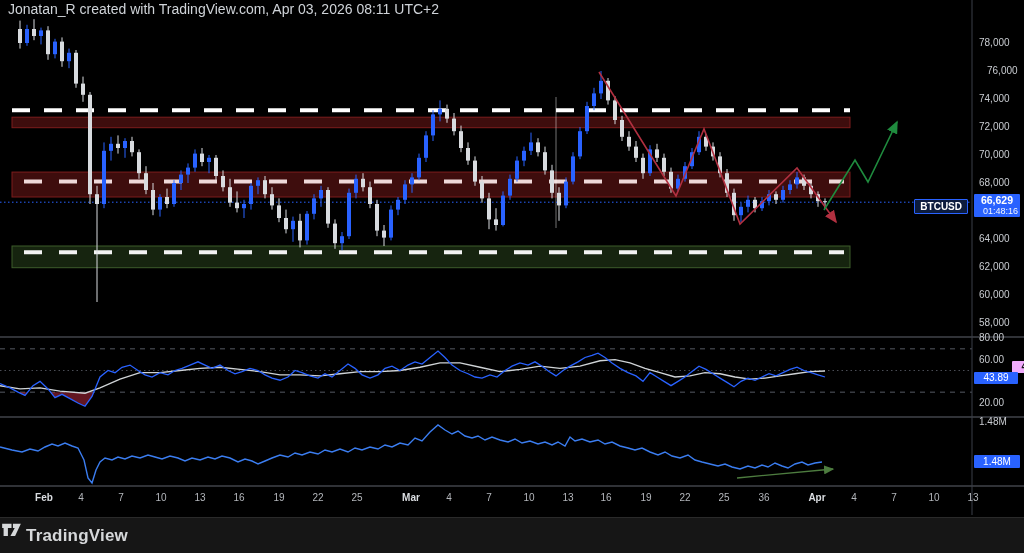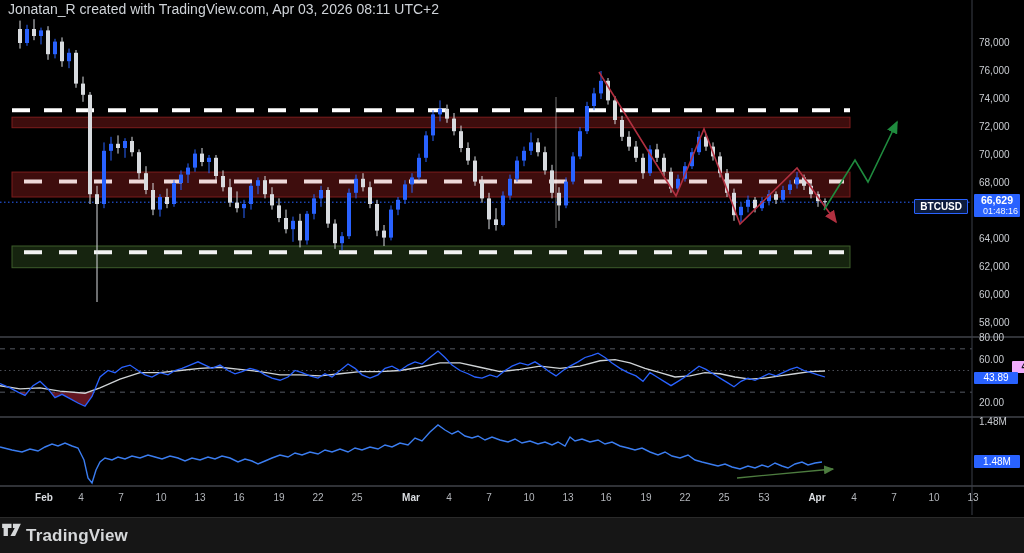--- a/index.html
+++ b/index.html
@@ -314,21 +314,21 @@
         <line x1="0" y1="337" x2="1024" y2="337" stroke="#60646e" stroke-width="1"></line>
         <line x1="0" y1="417" x2="1024" y2="417" stroke="#60646e" stroke-width="1"></line>
         <line x1="0" y1="486" x2="1024" y2="486" stroke="#60646e" stroke-width="1"></line>
         <line x1="0" y1="517.5" x2="1024" y2="517.5" stroke="#2a2a2a" stroke-width="1"></line>
         <line x1="972" y1="0" x2="972" y2="515" stroke="#3a3e48" stroke-width="1"></line>
       </g>
   </svg>
 
   <div id="labels-layer">
       <div class="lbl price-tick" style="top: 37px;">78,000</div>
-      <div class="lbl price-tick" style="top: 65px;">76,000</div>
+      <div class="lbl price-tick" style="top: 65px; margin-left: 8px;">76,000</div>
       <div class="lbl price-tick" style="top: 93px;">74,000</div>
       <div class="lbl price-tick" style="top: 121px;">72,000</div>
       <div class="lbl price-tick" style="top: 149px; text-align: center;">70,000</div>
       <div class="lbl price-tick" style="top: 177px;">68,000</div>
       <div class="lbl price-tick" style="top: 233px;">64,000</div>
       <div class="lbl price-tick" style="top: 261px;">62,000</div>
       <div class="lbl price-tick" style="top: 289px;">60,000</div>
       <div class="lbl price-tick" style="top: 317px;">58,000</div>
       <div class="lbl time-tick month" style="left: 25px;">Feb</div>
       <div class="lbl time-tick" style="left: 62px;">4</div>
@@ -341,21 +341,21 @@
       <div class="lbl time-tick" style="left: 338px;">25</div>
       <div class="lbl time-tick month" style="left: 392px;">Mar</div>
       <div class="lbl time-tick" style="left: 430px;">4</div>
       <div class="lbl time-tick" style="left: 470px;">7</div>
       <div class="lbl time-tick" style="left: 510px;">10</div>
       <div class="lbl time-tick" style="left: 549px;">13</div>
       <div class="lbl time-tick" style="left: 587px;">16</div>
       <div class="lbl time-tick" style="left: 627px;">19</div>
       <div class="lbl time-tick" style="left: 666px;">22</div>
       <div class="lbl time-tick" style="left: 705px;">25</div>
-      <div class="lbl time-tick" style="left: 745px;">53</div>
+      <div class="lbl time-tick" style="left: 745px;">36</div>
       <div class="lbl time-tick month" style="left: 798px;">Apr</div>
       <div class="lbl time-tick" style="left: 835px;">4</div>
       <div class="lbl time-tick" style="left: 875px;">7</div>
       <div class="lbl time-tick" style="left: 915px;">10</div>
       <div class="lbl time-tick" style="left: 954px;">13</div>
       <div class="lbl price-tick" style="top: 332px;">80.00</div>
       <div class="lbl price-tick" style="top: 353.667px;">60.00</div>
       <div class="lbl price-tick" style="top: 375.333px;">40.00</div>
       <div class="lbl price-tick" style="top: 397px;">20.00</div>
     </div>

